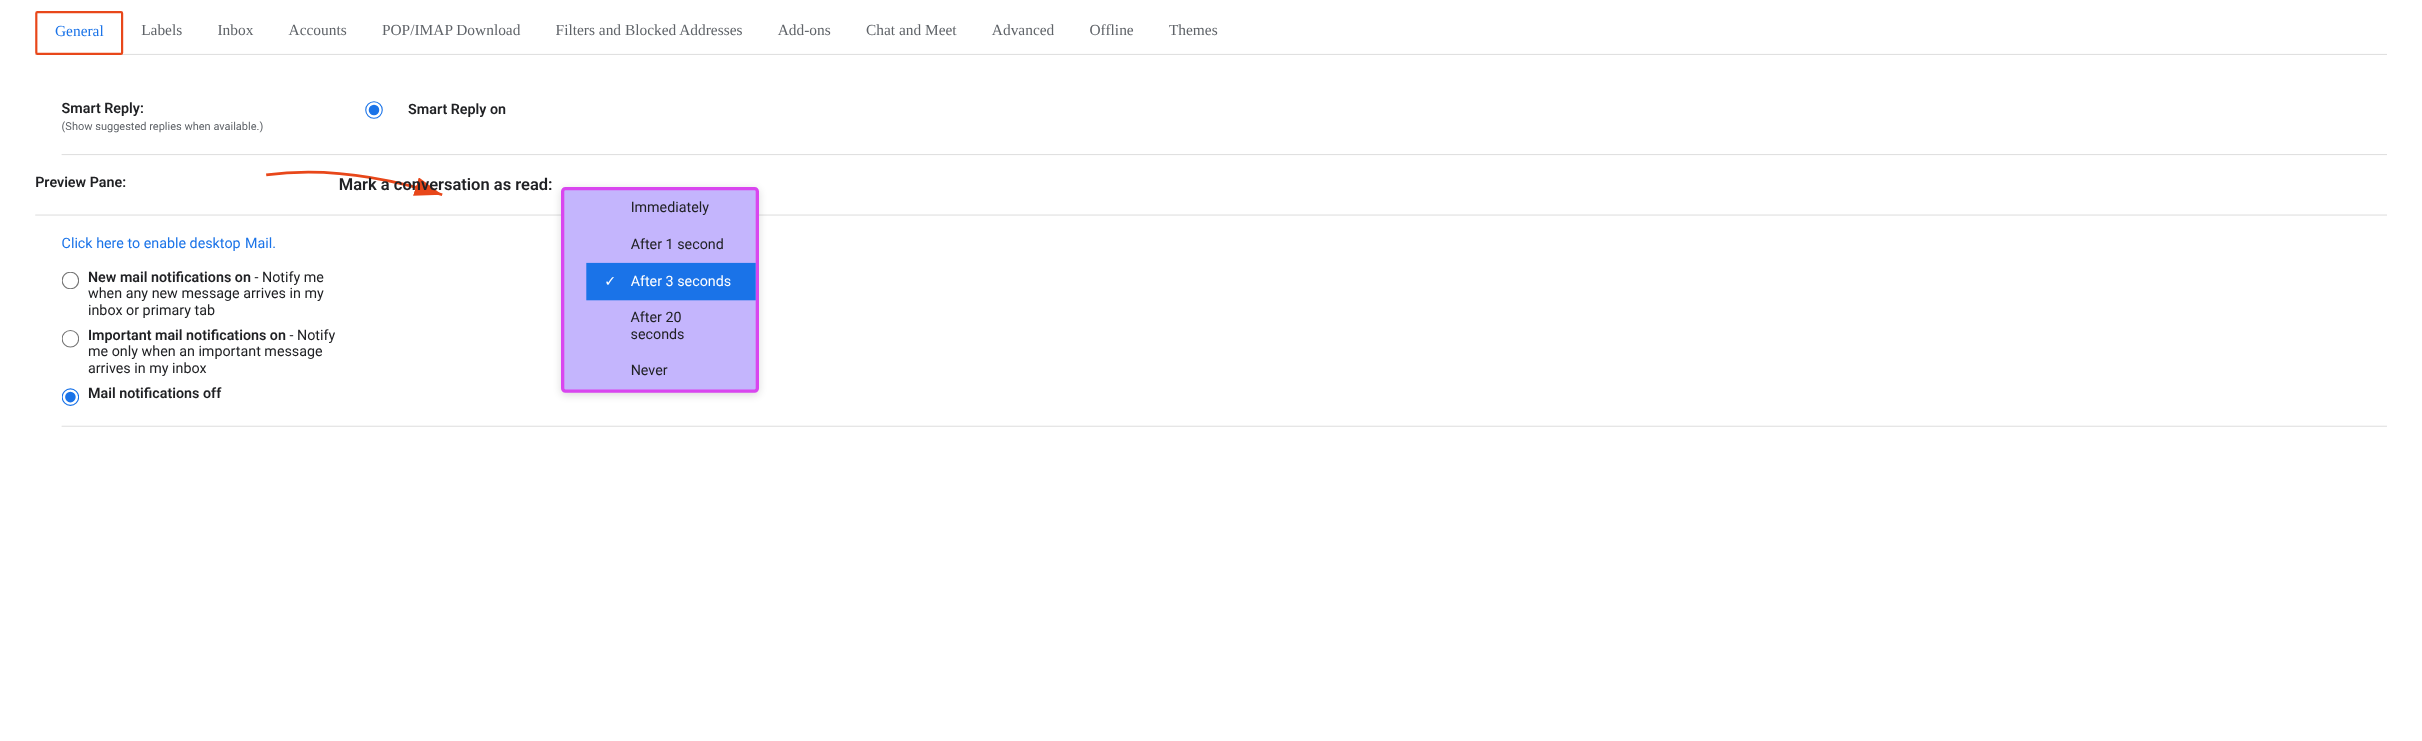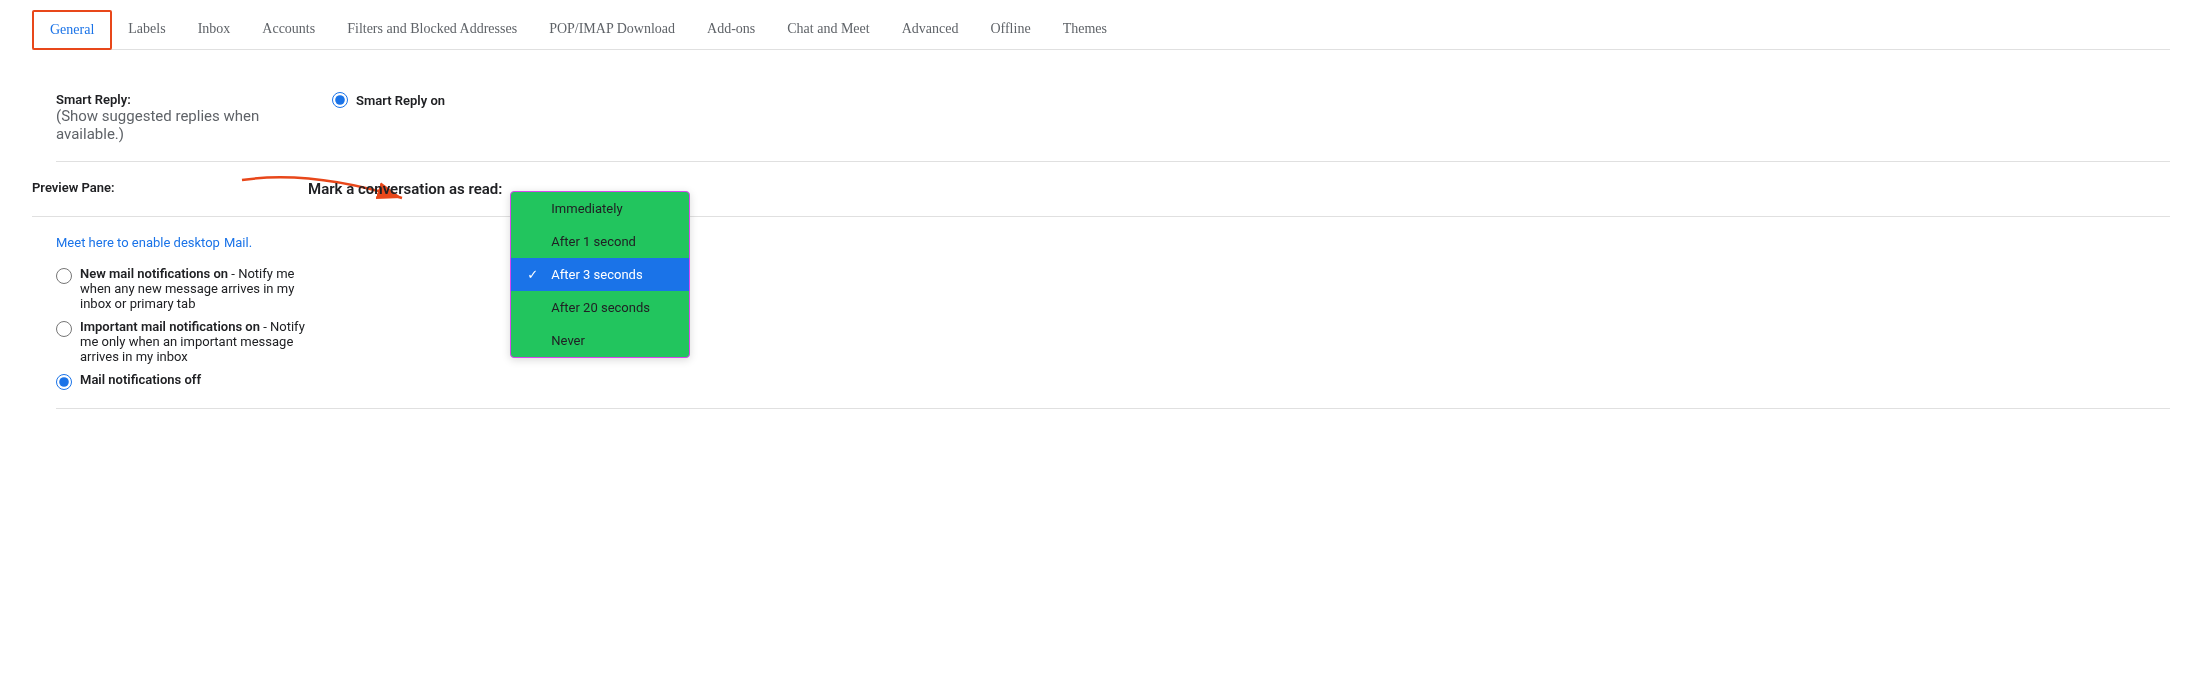--- a/index.html
+++ b/index.html
@@ -78,35 +78,35 @@
     }
     .settings-label {
       font-size: 13px;
       color: #202124;
     }
     .settings-label strong {
       font-weight: 600;
     }
     .settings-label .sub-text {
       color: #5f6368;
-      font-size: 15px;
+      font-size: 10px;
     }
     .settings-control {
       font-size: 13px;
       position: relative;
     }
     .radio-group {
       display: flex;
       flex-direction: column;
       gap: 10px;
     }
     .radio-item {
       display: flex;
       align-items: center;
-      gap: 8px;
+      gap: 23px;
       cursor: pointer;
     }
     .radio-item input[type="radio"] {
       width: 16px;
       height: 16px;
       accent-color: #1a73e8;
       cursor: pointer;
     }
     .radio-item label {
       font-size: 13px;
@@ -125,27 +125,28 @@
       color: #202124;
     }
     .dropdown-wrapper {
       position: relative;
       display: inline-block;
     }
     .dropdown-menu {
       position: absolute;
       top: 100%;
       left: 0;
-      background: #22c55e;
-      border: 1px solid #d946ef;
+      background: #c4b5fd;
+      border: 3px solid #d946ef;
       border-radius: 4px;
       box-shadow: 0 2px 8px rgba(0,0,0,0.15);
       min-width: 180px;
       z-index: 100;
       margin-top: 2px;
+      padding-left: 20px;
     }
     .dropdown-item {
       padding: 9px 16px;
       font-size: 13px;
       cursor: pointer;
       display: flex;
       align-items: center;
       gap: 8px;
       color: #202124;
     }
@@ -220,22 +221,22 @@
 <body>
 
 <div class="page-wrapper">
 
 
   <nav class="nav-tabs">
     <a class="nav-tab active">General</a>
     <a class="nav-tab">Labels</a>
     <a class="nav-tab">Inbox</a>
     <a class="nav-tab">Accounts</a>
+    <a class="nav-tab">POP/IMAP Download</a>
     <a class="nav-tab">Filters and Blocked Addresses</a>
-    <a class="nav-tab">POP/IMAP Download</a>
     <a class="nav-tab">Add-ons</a>
     <a class="nav-tab">Chat and Meet</a>
     <a class="nav-tab">Advanced</a>
     <a class="nav-tab">Offline</a>
     <a class="nav-tab">Themes</a>
   </nav>
 
   <div class="content">
 
     <div class="settings-row">
@@ -294,21 +295,21 @@
           </div>
         </div>
       </div>
     </div>
 
     <div class="settings-row" style="align-items:start;">
       <div class="settings-control notifications-control">
 
         <div style="display:flex;align-items:center;gap:4px;margin-bottom:8px;">
           <a class="notification-link">
-            <span>Meet here to enable desktop</span>
+            <span>Click here to enable desktop</span>
           </a>
           <span style="color:#1a73e8;font-size:13px;">Mail.</span>
         </div>
 
         <div class="notification-row">
           <input type="radio" name="notifications" id="notif_new" style="">
           <span class="notification-text">
             <strong>New mail notifications on</strong>
             <span>- Notify me when any new message arrives in my inbox or primary tab</span>
           </span>

